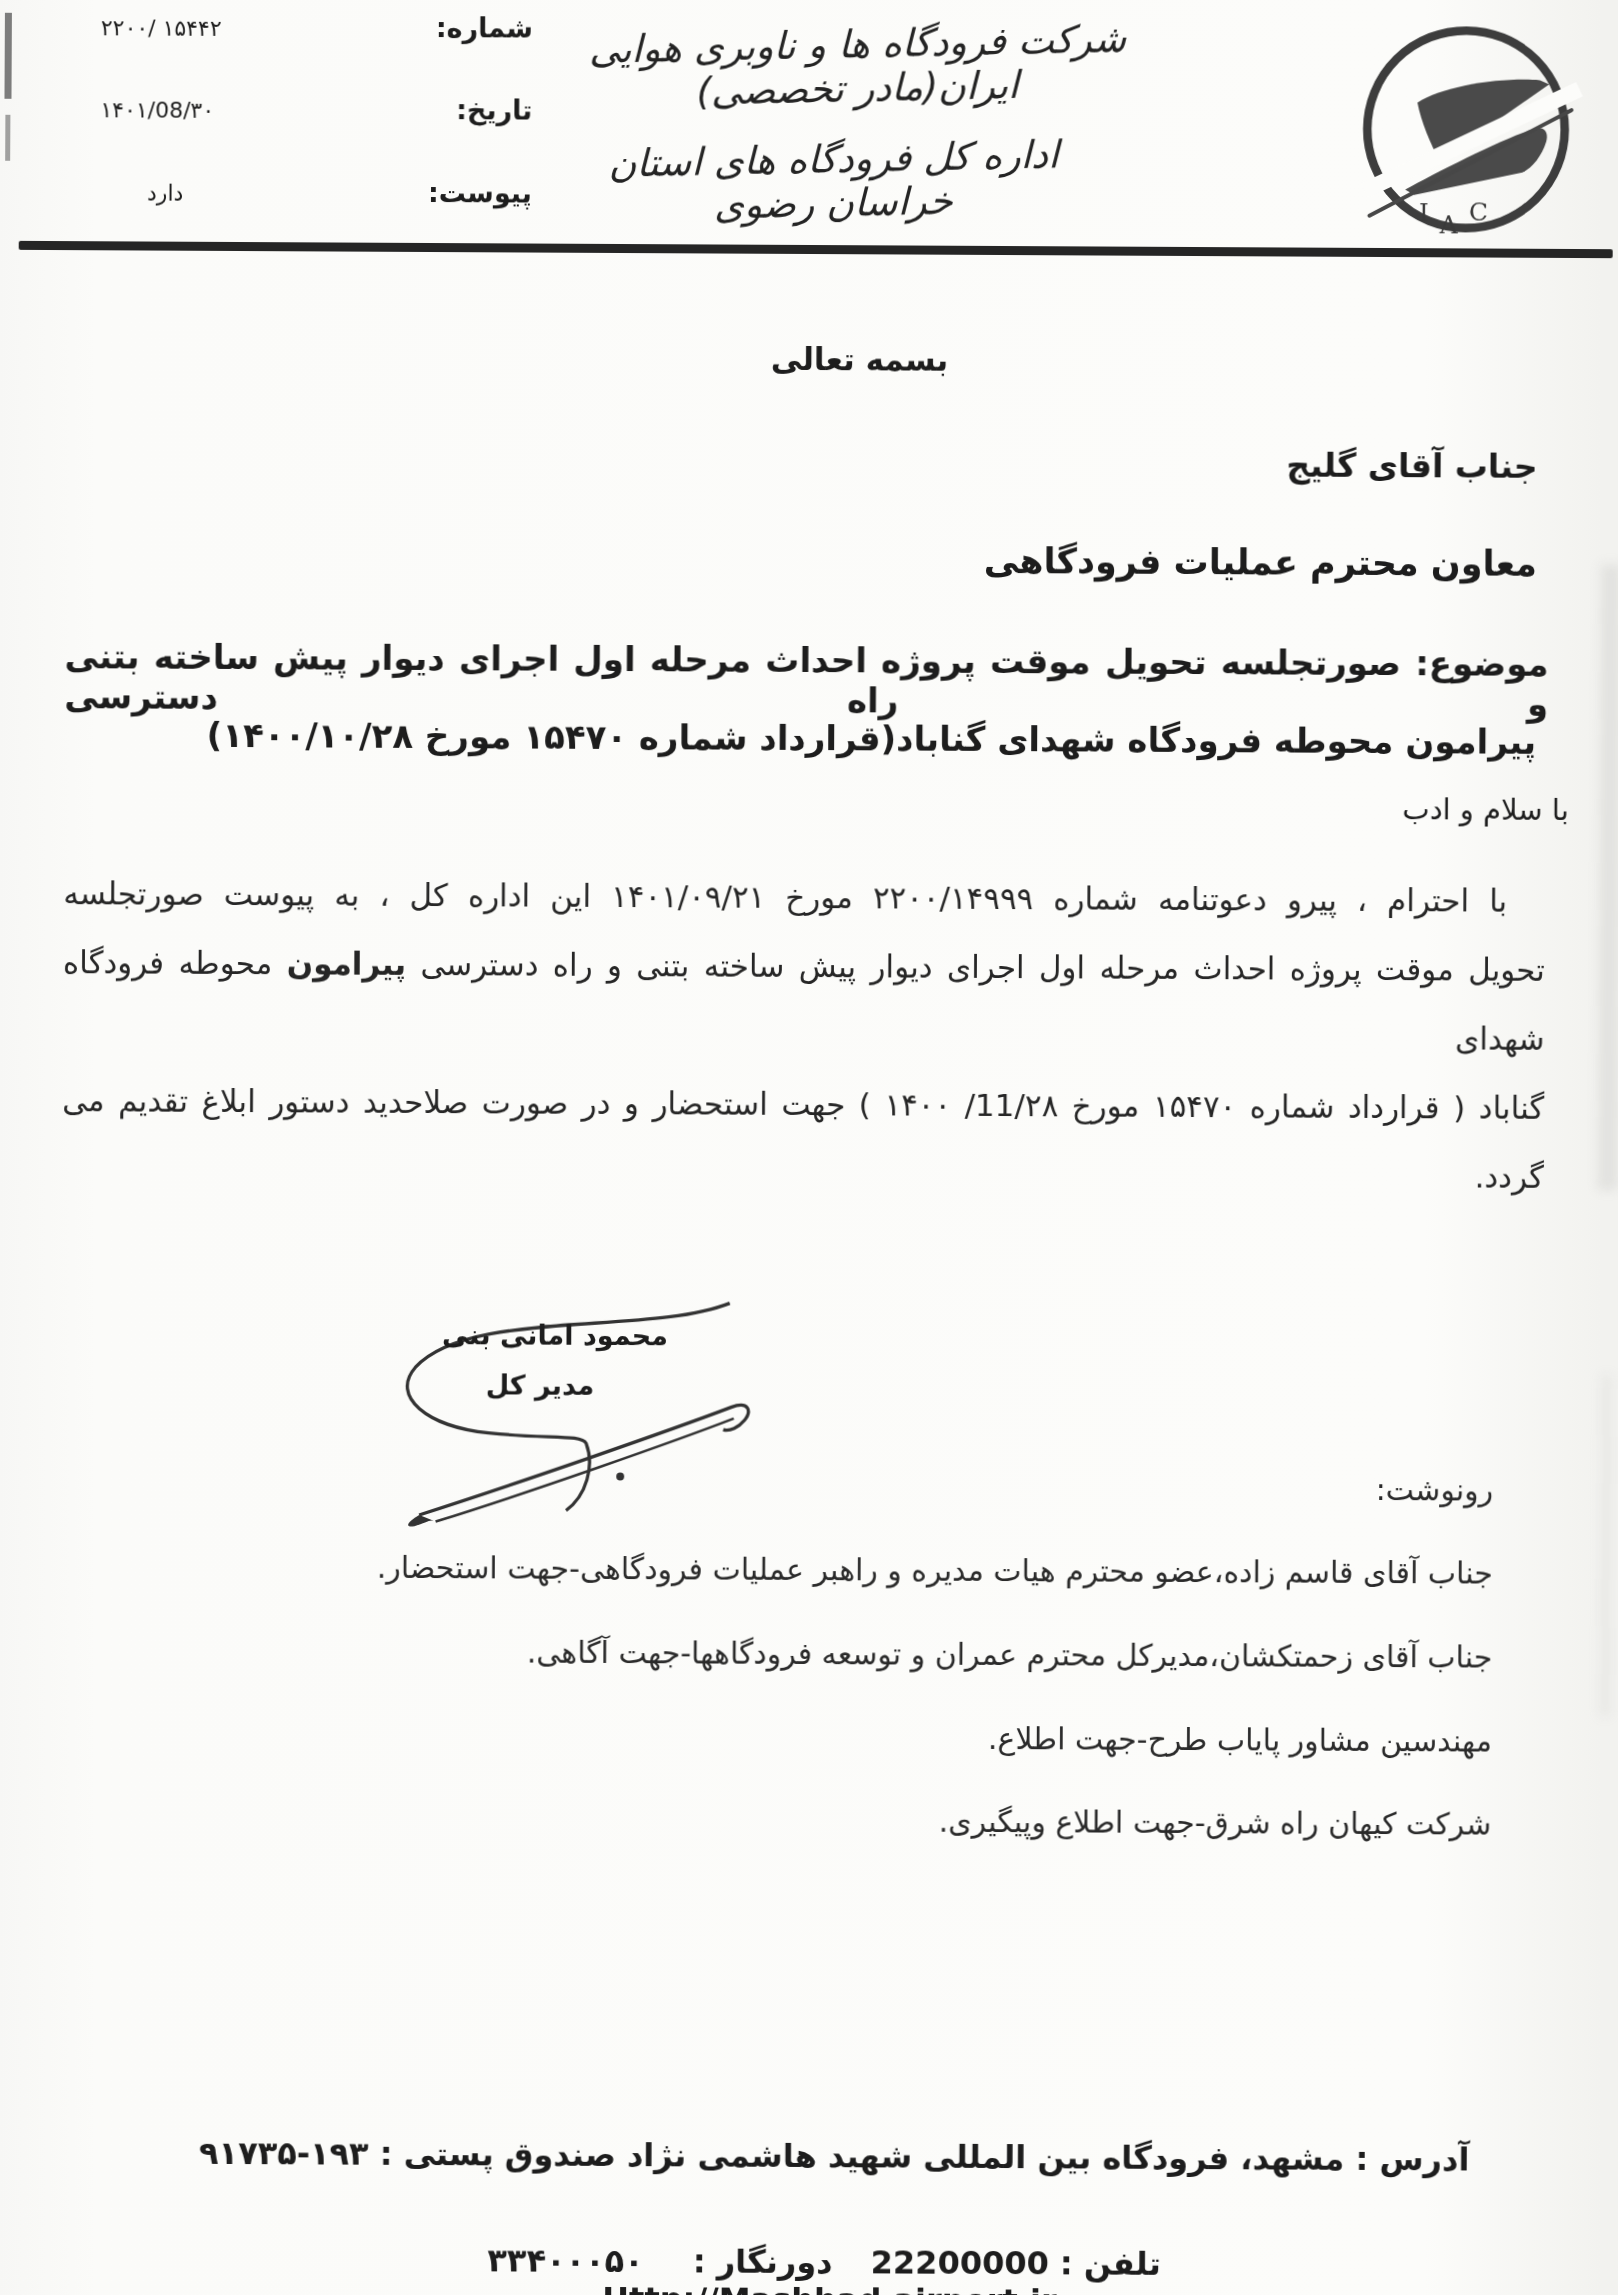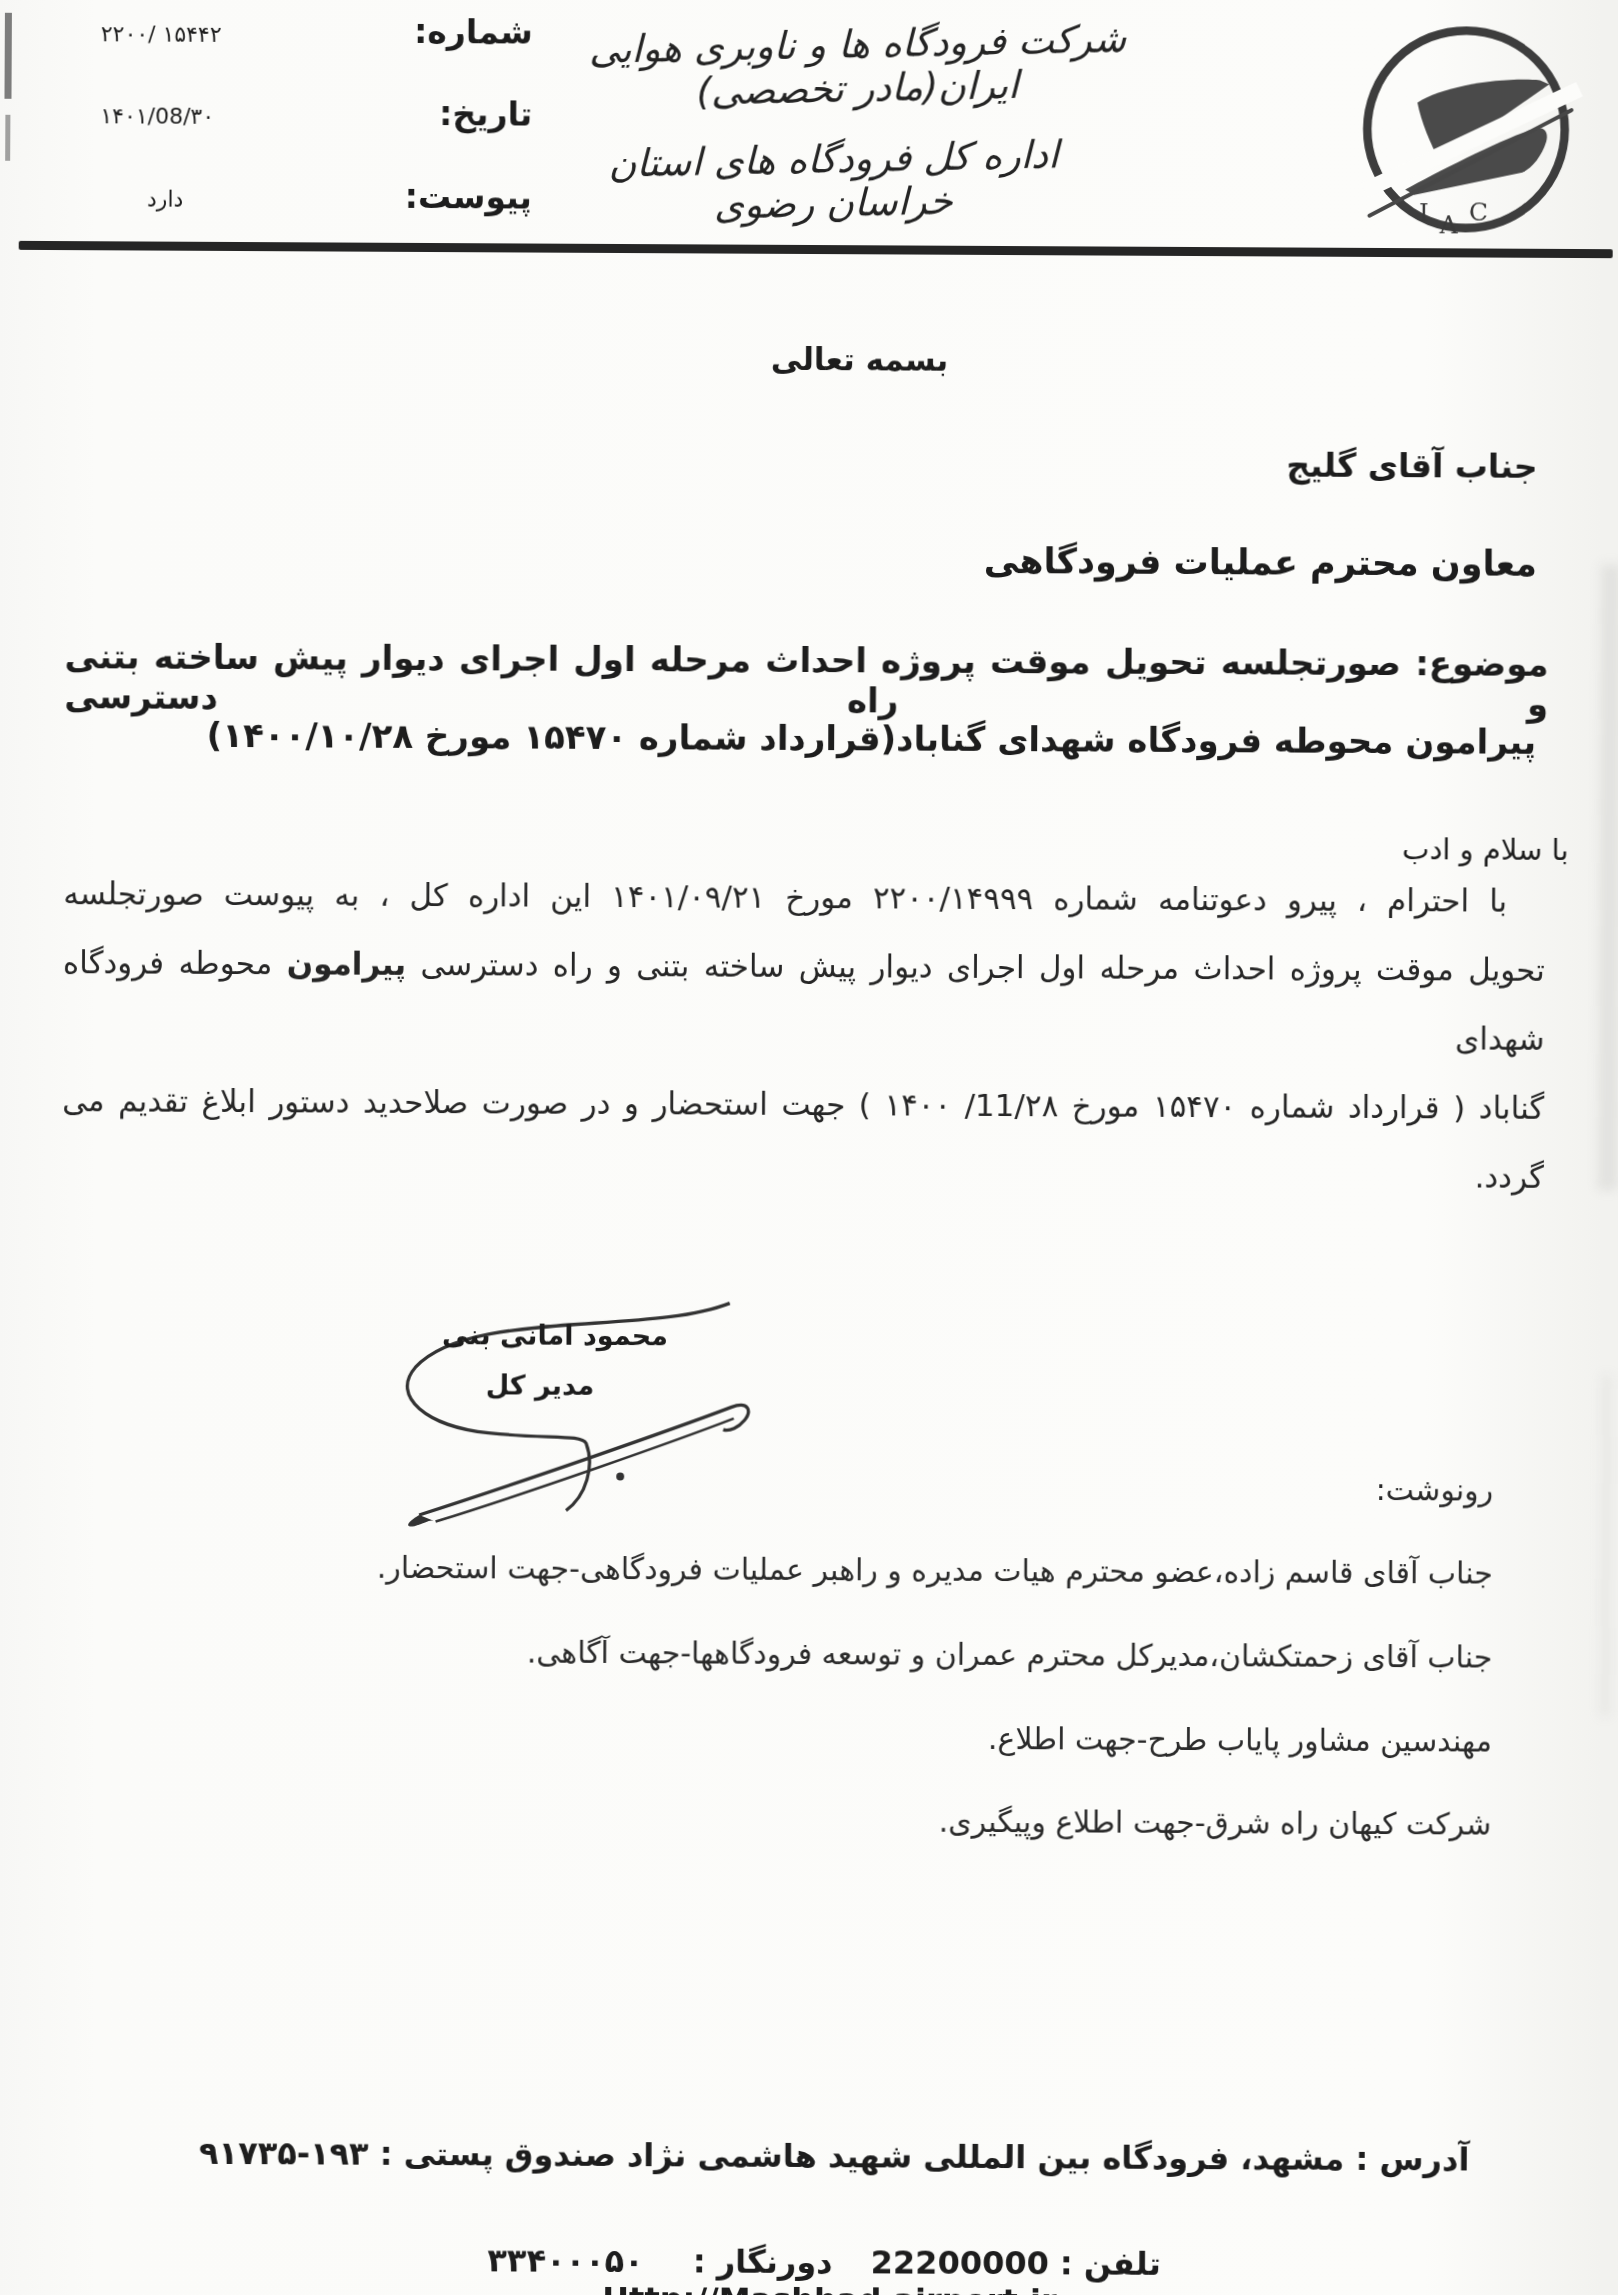--- a/index.html
+++ b/index.html
@@ -9,42 +9,42 @@
     overflow:hidden;
     font-family:"DejaVu Sans", sans-serif;
     color:#1d1d1d; direction:rtl;
   }
   .skew{position:absolute; inset:0; transform:rotate(0.3deg); transform-origin:50% 50%; filter:blur(0.2px);}
   .abs{position:absolute;}
 
   
   .meta{left:96px; top:9.2px; width:432px;}
   .meta-row{position:absolute; left:0; width:100%; display:flex; justify-content:space-between; align-items:baseline; direction:rtl;}
-  .meta-label{font-weight:bold; font-size:33px;}
+  .meta-label{font-weight:bold; font-size:27px;}
   .meta-value{font-size:22px; letter-spacing:1.3px;}
   .r1{top:5.3px;} .r2{top:87px;} .r3{top:170px;}
   .r3 .meta-value{margin-left:47px;}
 
   
   .callig{left:553px; width:600px; text-align:center; font-style:italic; font-size:38px; color:#242424;
           transform:skewY(-1.5deg); letter-spacing:0.7px; font-weight:500;}
   .c1{top:22.4px;} .c2{top:137px; width:553px;}
 
   
   .logo{left:1334px; top:14.5px; width:258px; height:231px;}
 
   .hrule{left:14.5px; top:245px; width:1594px; height:9.2px; background:#252525; border-radius:2px;}
 
   .basmala{left:626px; top:341px; width:461px; text-align:center; font-weight:bold; font-size:31px;}
   .recipient{right:84px; top:443px; font-weight:bold; font-size:33px;}
   .rec-title{right:84px; top:540px; font-weight:bold; font-size:35px;}
   .subj{font-weight:bold; font-size:34px;}
   .subj1{left:63px; right:72px; top:640px; text-align:justify; text-align-last:justify;}
   .subj2{right:84px; top:718px;}
-  .salam{right:51px; top:829px; font-size:29px;}
+  .salam{right:51px; top:789px; font-size:29px;}
 
   .bodytxt{left:63px; right:74px; top:863px; font-size:31px; color:#262626;}
   .bline{line-height:69px; text-align:justify; text-align-last:justify;}
   .indent{padding-right:38px;}
 
   .signature{left:366px; top:1272px; width:425px; height:270px;}
   .sig-name{position:absolute; left:69px; top:49px; width:244px; text-align:center; font-weight:bold; font-size:27px;}
   .sig-title{position:absolute; left:122px; top:99px; width:138px; text-align:left; font-weight:bold; font-size:27px;}
 
   .cc-label{right:123px; top:1469px; font-size:30px; color:#2a2a2a;text-align:center;}

